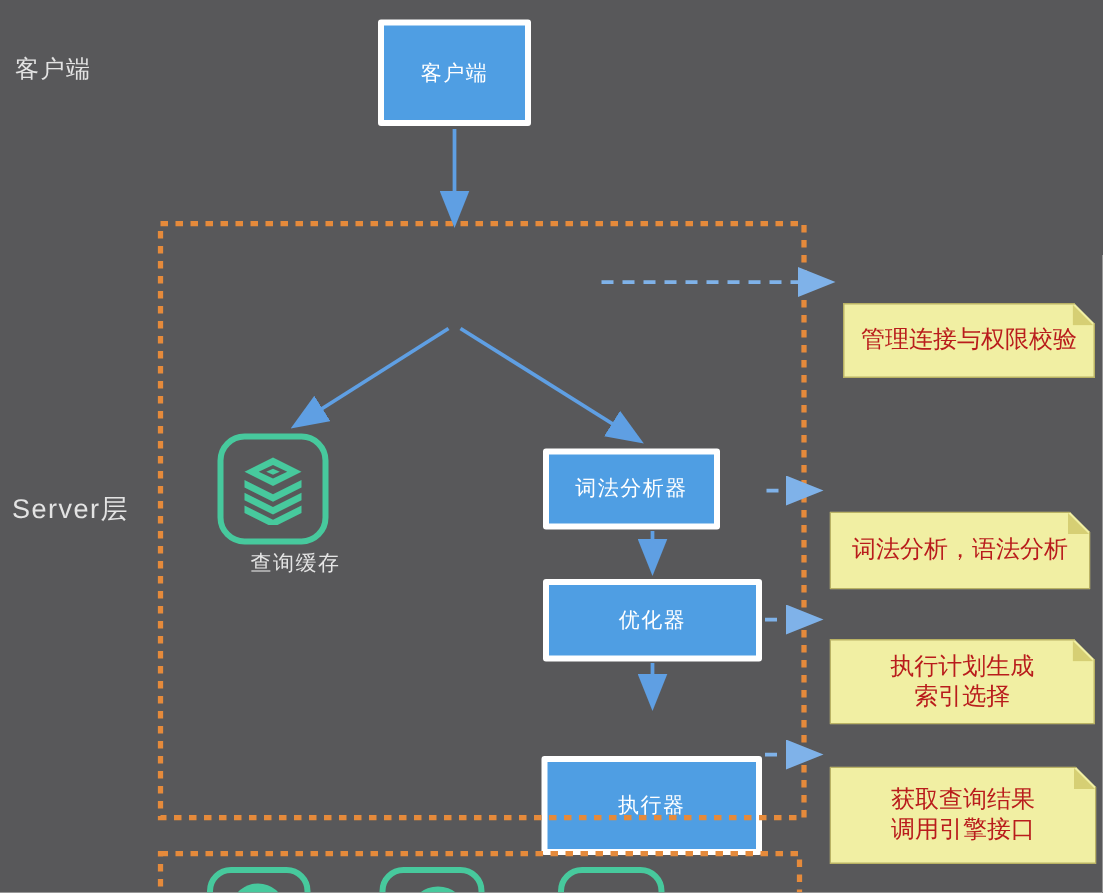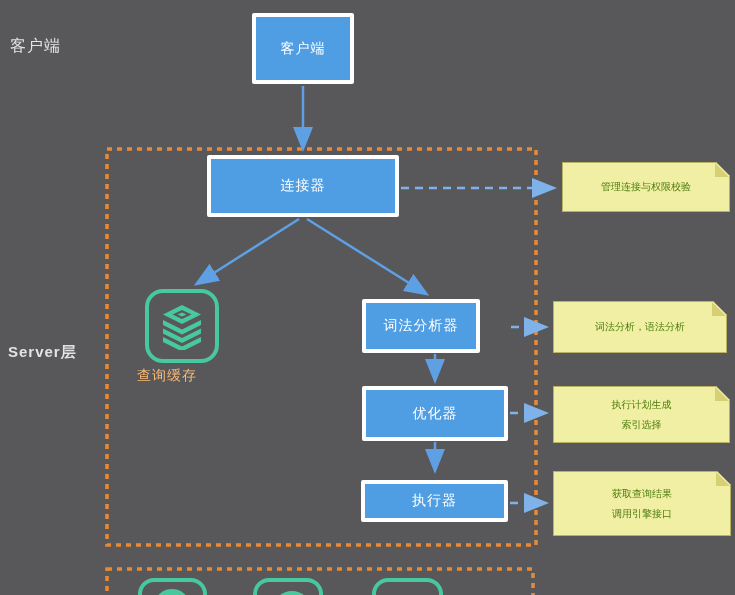--- a/index.html
+++ b/index.html
@@ -27,43 +27,44 @@
     font-size:14px;
     letter-spacing:1px;
   }
   .note{
     position:absolute;
     box-sizing:border-box;
     background:#f1efa3;
     border:1px solid #b9b264;
     clip-path:polygon(0 0, calc(100% - 14px) 0, 100% 14px, 100% 100%, 0 100%);
     display:flex;flex-direction:column;align-items:center;justify-content:center;
-    color:#4d7c0f;
-    font-size:10px;
+    color:#b91c1c;
+    font-size:16px;
     line-height:20px;
     text-align:center;
+    margin-top:40px;
   }
   .note .fold{
     position:absolute;top:0;right:0;
     width:14px;height:14px;
     background:#d6cf74;
     clip-path:polygon(0 0, 100% 100%, 0 100%);
   }
   .cache-icon{
     position:absolute;
     box-sizing:border-box;
     border:4px solid #47c99d;
     border-radius:18px;
     display:flex;align-items:center;justify-content:center;
   }
   .cache-caption{
     position:absolute;
-    color:#fdba74;
+    color:#e5e5e5;
     font-size:14px;
-    text-align:left;
+    text-align:right;
     letter-spacing:1px;
   }
   .engine-icon{
     position:absolute;
     box-sizing:border-box;
     border:4px solid #47c99d;
     border-radius:16px;
     overflow:hidden;
   }
   .engine-icon .blob{
@@ -81,35 +82,32 @@
     position:absolute;left:0;top:0;
     pointer-events:none;
   }
 </style>
 </head>
 <body>
 
 <div class="stage">
 
   <div class="layer-label" style="left:10px;top:36px;">客户端</div>
-  <div class="layer-label" style="left:8px;top:343px;font-size:15px;font-weight:bold;">Server层</div>
+  <div class="layer-label" style="left:8px;top:327px;font-size:18px;">Server层</div>
 
   <div class="node" style="left:252px;top:13px;width:102px;height:71px;">
     <span>客户端</span>
-  </div>
-  <div class="node" style="left:207px;top:155px;width:192px;height:62px;">
-    <span>连接器</span>
   </div>
   <div class="node" style="left:362px;top:299px;width:118px;height:54px;">
     <span>词法分析器</span>
   </div>
   <div class="node" style="left:362px;top:386px;width:146px;height:55px;justify-content:center;">
     <span>优化器</span>
   </div>
-  <div class="node" style="left:361px;top:480px;width:147px;height:42px;justify-content:center;">
+  <div class="node" style="left:361px;top:504px;width:147px;height:66px;justify-content:center;">
     <span>执行器</span>
   </div>
 
   <div class="cache-icon" style="left:145px;top:289px;width:74px;height:74px;">
     <svg width="48" height="48" viewBox="0 0 48 48">
       <polygon points="24,3 43,12.5 24,22 5,12.5" fill="#47c99d"></polygon>
       <polygon points="24,8 33.5,12.5 24,17 14.5,12.5" fill="#58585a"></polygon>
       <polygon points="24,10.5 28.5,12.5 24,14.5 19.5,12.5" fill="#47c99d"></polygon>
       <polygon points="5,18 24,27.5 43,18 43,23 24,32.5 5,23" fill="#47c99d"></polygon>
       <polygon points="5,26.5 24,36 43,26.5 43,31.5 24,41 5,31.5" fill="#47c99d"></polygon>

